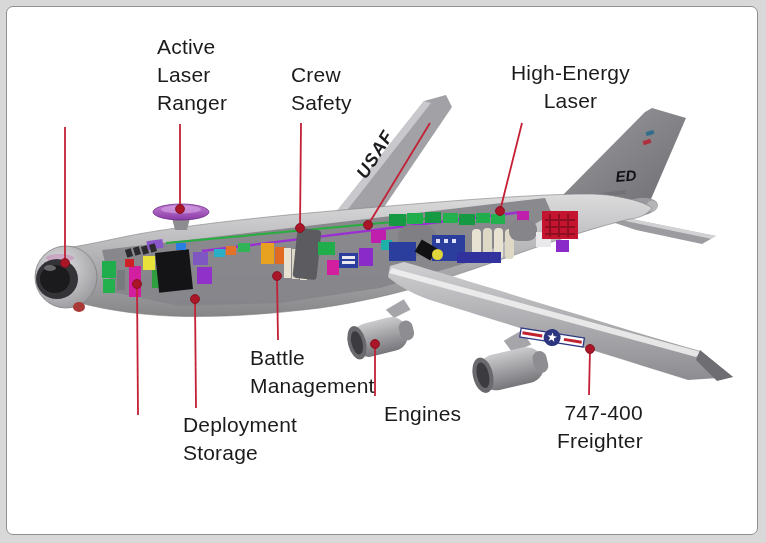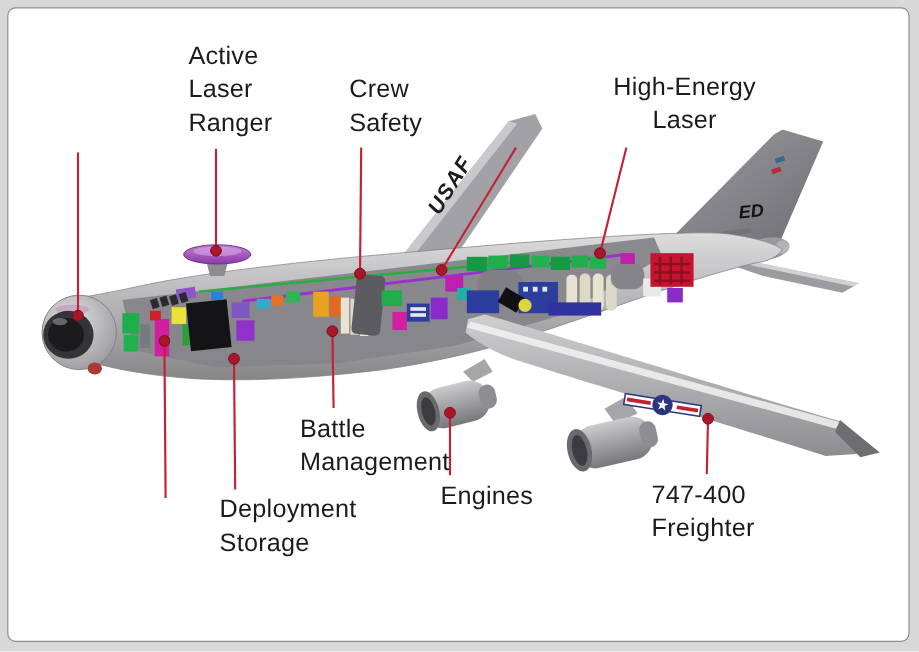--- a/index.html
+++ b/index.html
@@ -221,17 +221,17 @@
 Laser
 Ranger</div>
       <div class="callout" style="left: 291px; top: 61px;">Crew
 Safety</div>
       <div class="callout" style="left: 511px; top: 59px; text-align: center;">High-Energy
 Laser</div>
       <div class="callout" style="left: 238px; top: 344px; margin-left: 12px;">Battle
 Management</div>
       <div class="callout" style="left: 183px; top: 411px;">Deployment
 Storage</div>
-      <div class="callout" style="left: 367px; top: 400px; text-align: right;">Engines</div>
-      <div class="callout" style="left: 543px; top: 399px;">747-400
+      <div class="callout" style="left: 384px; top: 400px; text-align: right;">Engines</div>
+      <div class="callout" style="left: 557px; top: 399px; text-align: right;">747-400
 Freighter</div>
     </div>
 </div>
 
 </body></html>

